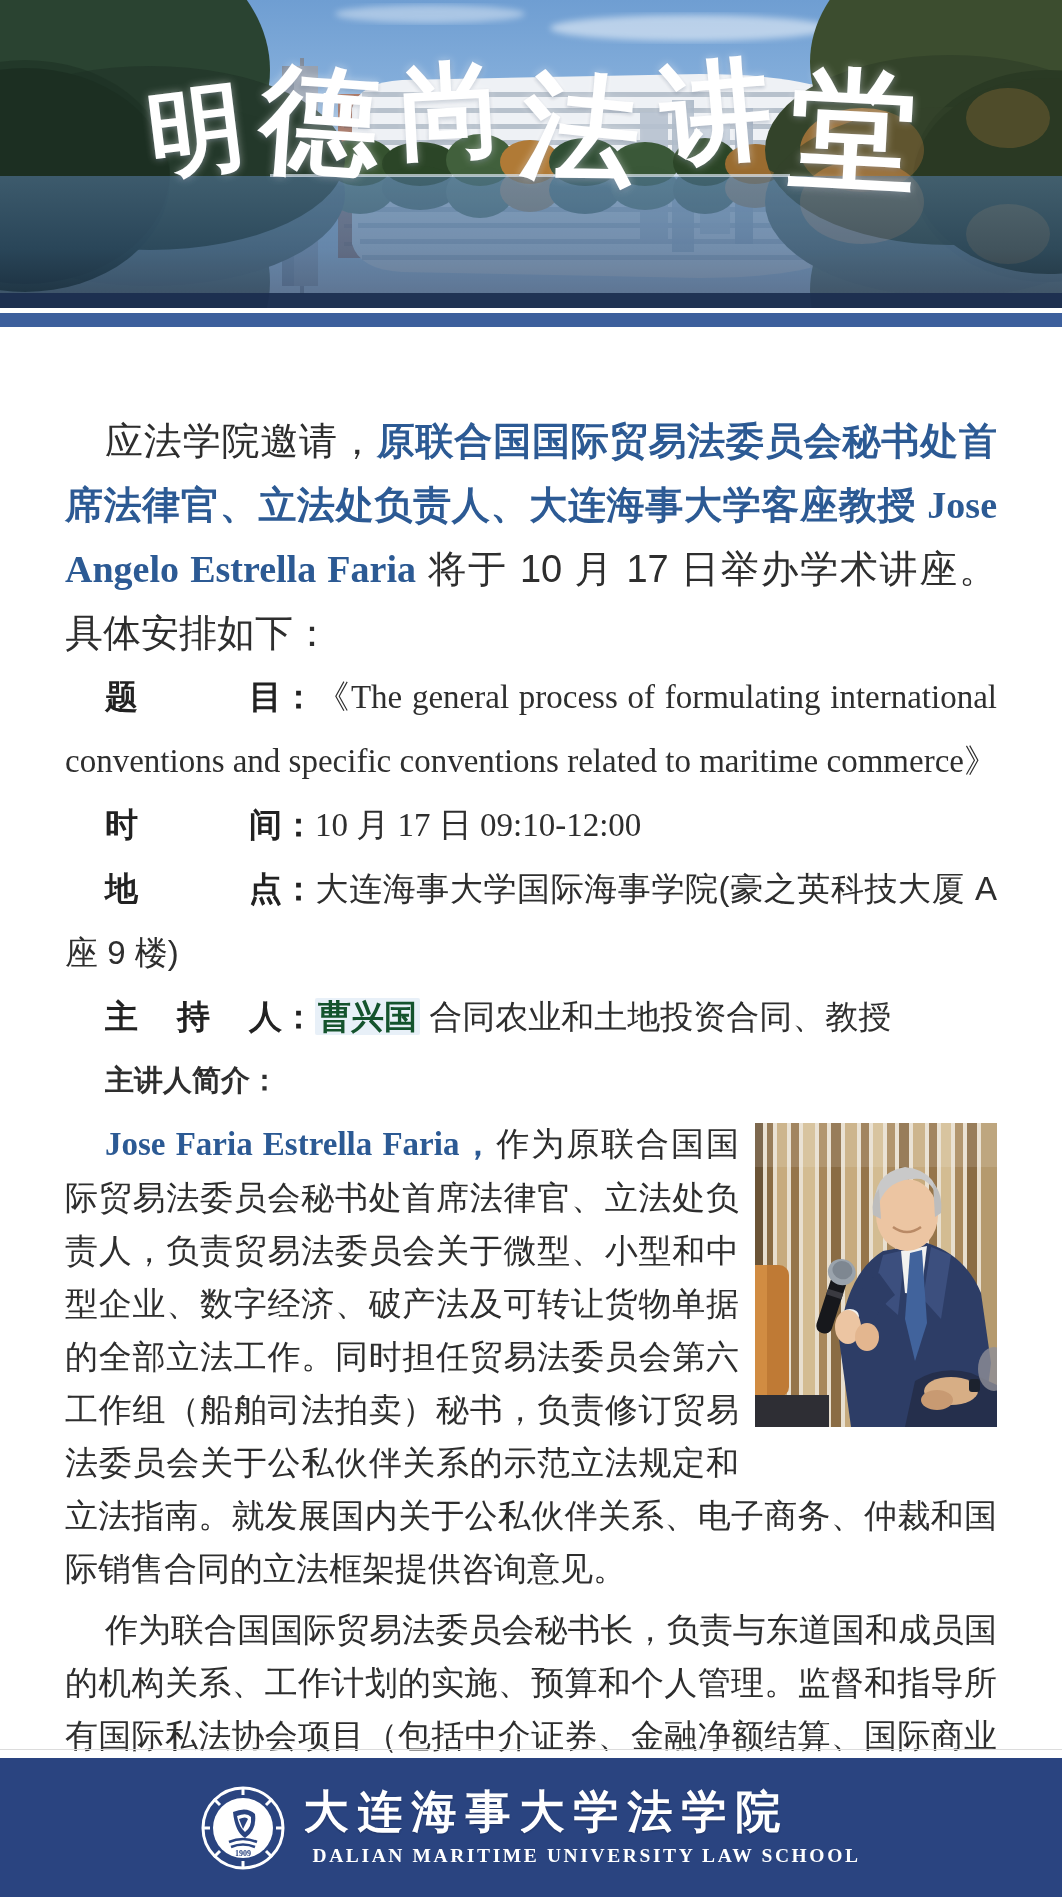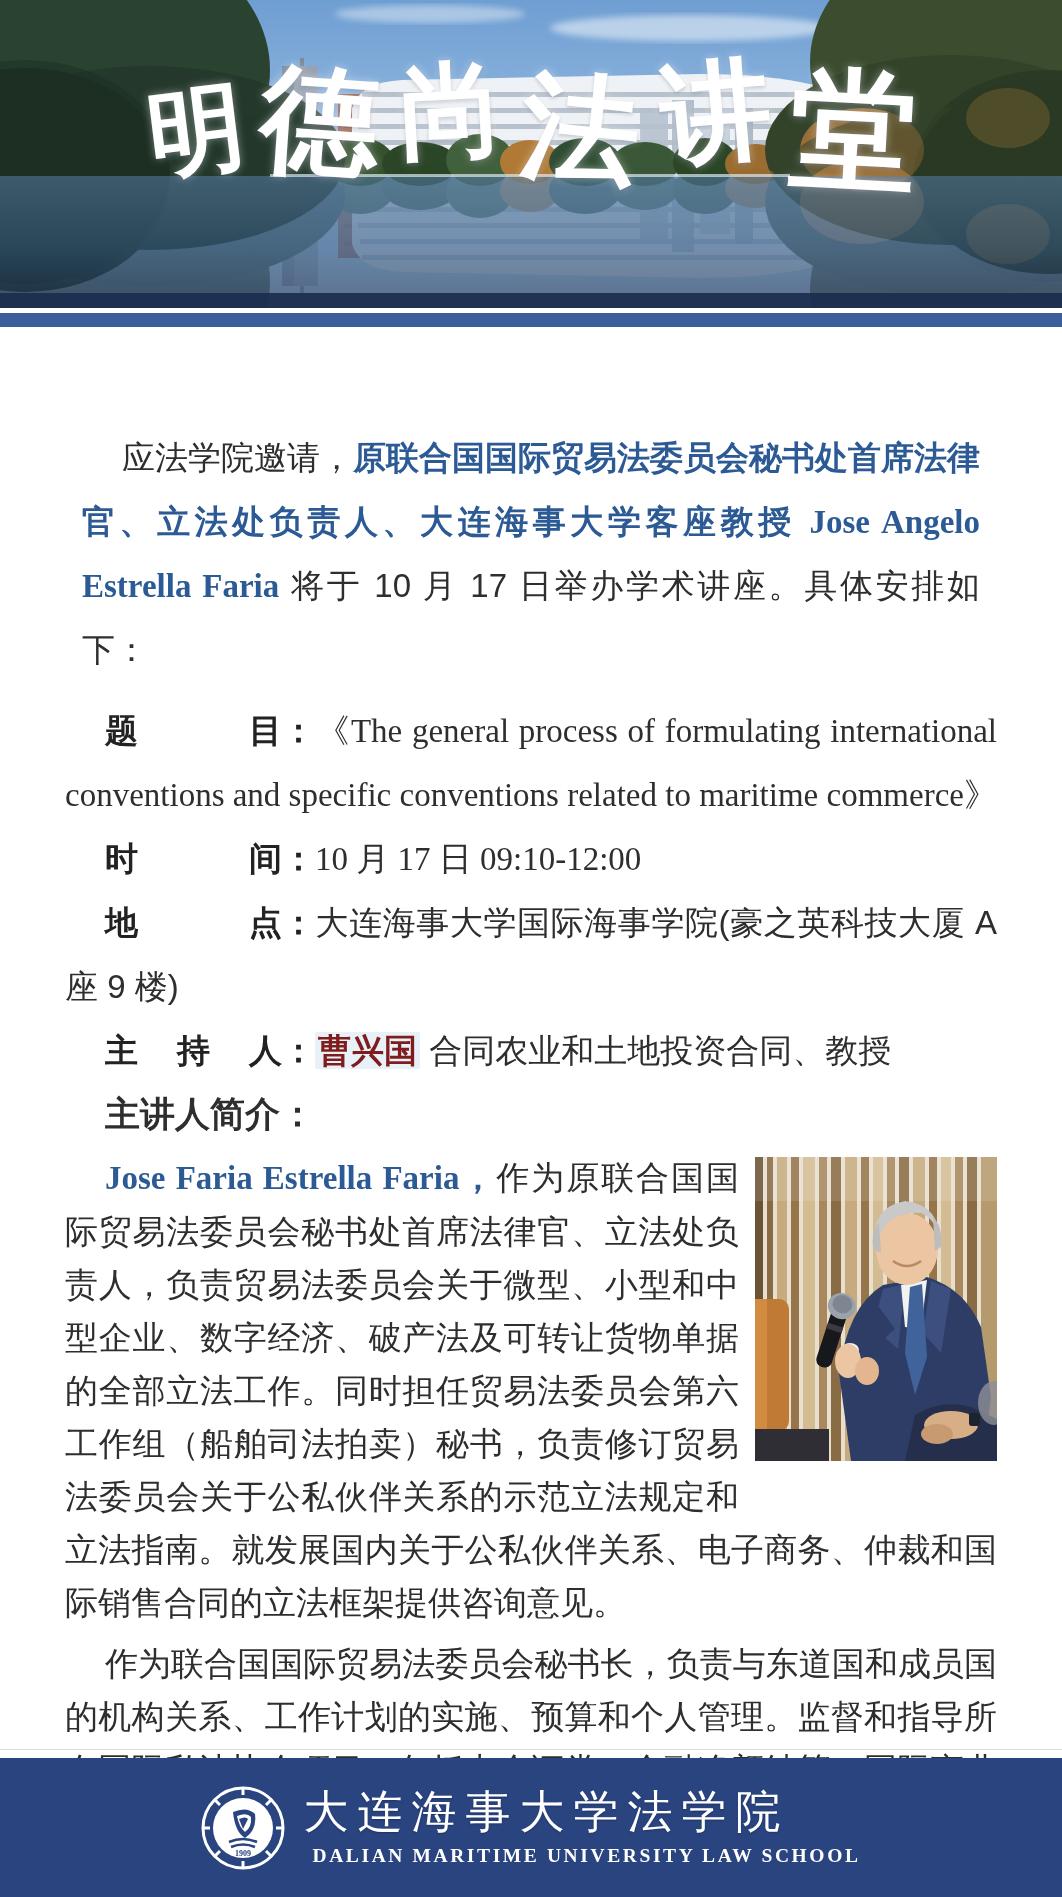--- a/index.html
+++ b/index.html
@@ -26,35 +26,35 @@
   .ht-c1{font-size:118px;transform:rotate(4deg) translateY(6px);}
   .ht-c2{font-size:104px;transform:rotate(-3deg) translateY(2px);}
   .ht-c3{font-size:118px;transform:rotate(6deg) translateY(14px);}
   .ht-c4{font-size:110px;transform:rotate(-5deg) translateY(0px);}
   .ht-c5{font-size:126px;transform:rotate(3deg) translateY(10px);}
   .divider-gap{height:5px;background:#ffffff;}
   .divider-bar{height:14px;background:#3c5f9c;}
   
   .content{padding:82px 65px 0 65px;}
   .lead{
-    font-size:33px;line-height:64px;margin:17px;text-indent:40px;text-align:justify;
+    font-size:38px;line-height:64px;margin:0;text-indent:40px;text-align:justify;
   }
   .em-blue{color:#2c5a94;font-weight:bold;}
   .name-serif{color:#2c5a94;font-weight:bold;font-family:"Liberation Serif","DejaVu Serif",serif;}
   .serif{font-family:"Liberation Serif","DejaVu Serif",serif;}
   .detail{font-size:33px;line-height:64px;text-align:justify;}
   .detail-label{
     display:inline-flex;width:210px;justify-content:space-between;
     font-weight:bold;color:#222222;margin-left:40px;vertical-align:bottom;
   }
   .host-name{
-    color:#7f1d1d;font-weight:bold;background:rgba(205,222,240,.45);
+    color:#14532d;font-weight:bold;background:rgba(205,222,240,.45);
     padding:0 3px;border-radius:2px;
   }
-  .bio-heading{font-size:35px;line-height:62px;font-weight:bold;text-indent:40px;margin:0;}
+  .bio-heading{font-size:29px;line-height:62px;font-weight:bold;text-indent:40px;margin:0;}
   .bio{
     font-size:33px;line-height:53px;text-align:justify;margin:6px 0 0 0;text-indent:40px;
   }
   .photo-float{
     float:right;width:242px;height:304px;margin:6px 0 12px 16px;
     display:block;text-indent:0;
   }
   .photo-float svg{display:block;width:242px;height:304px;}
   .para2{
     font-size:33px;line-height:53px;text-align:justify;margin:8px 0 0 0;text-indent:40px;
@@ -63,21 +63,21 @@
   .pre-footer-rule{
     position:absolute;left:0;right:0;bottom:147px;height:1px;background:#dcdcdc;
   }
   .footer{
     position:absolute;left:0;right:0;bottom:0;height:139px;background:#2a4480;
     display:flex;align-items:center;justify-content:center;gap:18px;z-index:5;
   }
   .footer-logo{width:84px;height:84px;flex:0 0 auto;}
   .footer-text{display:flex;flex-direction:column;align-items:flex-start;}
   .footer-cn{
-    color:#ffffff;font-size:45px;font-weight:normal;letter-spacing:9px;line-height:1.1;
+    color:#ffffff;font-size:45px;font-weight:bold;letter-spacing:9px;line-height:1.1;
     font-family:"Liberation Serif","DejaVu Serif",serif;
     text-shadow:0 1px 2px rgba(0,0,20,.25);white-space:nowrap;
   }
   .footer-en{
     color:#ffffff;font-size:19.5px;font-weight:bold;letter-spacing:2.6px;margin-top:7px;
     font-family:"Liberation Serif","DejaVu Serif",serif;white-space:nowrap;margin-left:9px;
   }
 </style>
 </head>
 <body>

